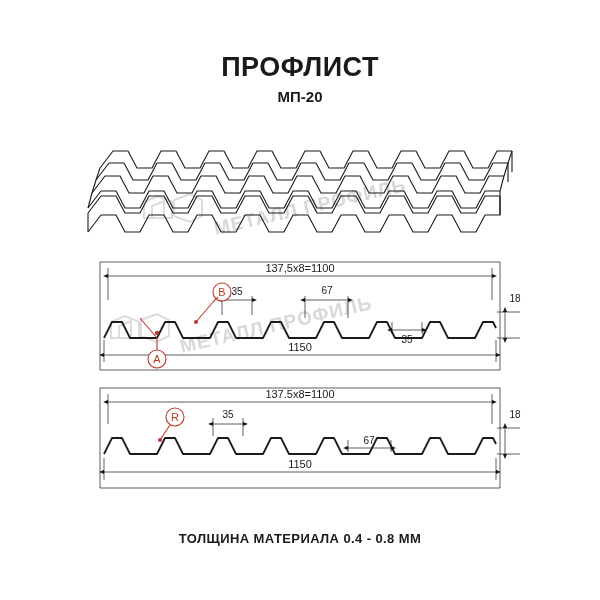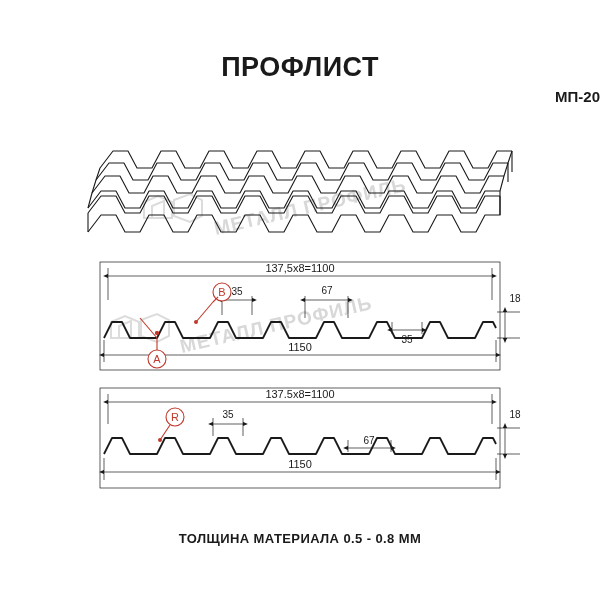--- a/index.html
+++ b/index.html
@@ -29,21 +29,21 @@
     font-size: 27px;
     font-weight: bold;
     letter-spacing: 0.5px;
     color: #1a1a1a;
   }
   .subtitle {
     position: absolute;
     top: 88px;
     left: 0;
     width: 600px;
-    text-align: right;
+    text-align: center;
     font-size: 15px;
     font-weight: bold;
     color: #1a1a1a;
   }
   .footer {
     position: absolute;
     top: 531px;
     left: 0;
     width: 600px;
     text-align: center;
@@ -218,14 +218,14 @@
     </g>
     <g font-family="Liberation Sans, sans-serif" fill="#1a1a1a" text-anchor="middle">
       <text x="300" y="398" font-size="11">137.5x8=1100</text>
       <text x="300" y="468" font-size="11">1150</text>
       <text x="515" y="418" font-size="10">18</text>
       <text x="228" y="418" font-size="10">35</text>
       <text x="369" y="444" font-size="10">67</text>
     </g>
   </svg>
 
-  <div class="footer">ТОЛЩИНА МАТЕРИАЛА 0.5 - 0.8 ММ</div>
+  <div class="footer">ТОЛЩИНА МАТЕРИАЛА 0.4 - 0.8 ММ</div>
 </div>
 
 </body></html>

